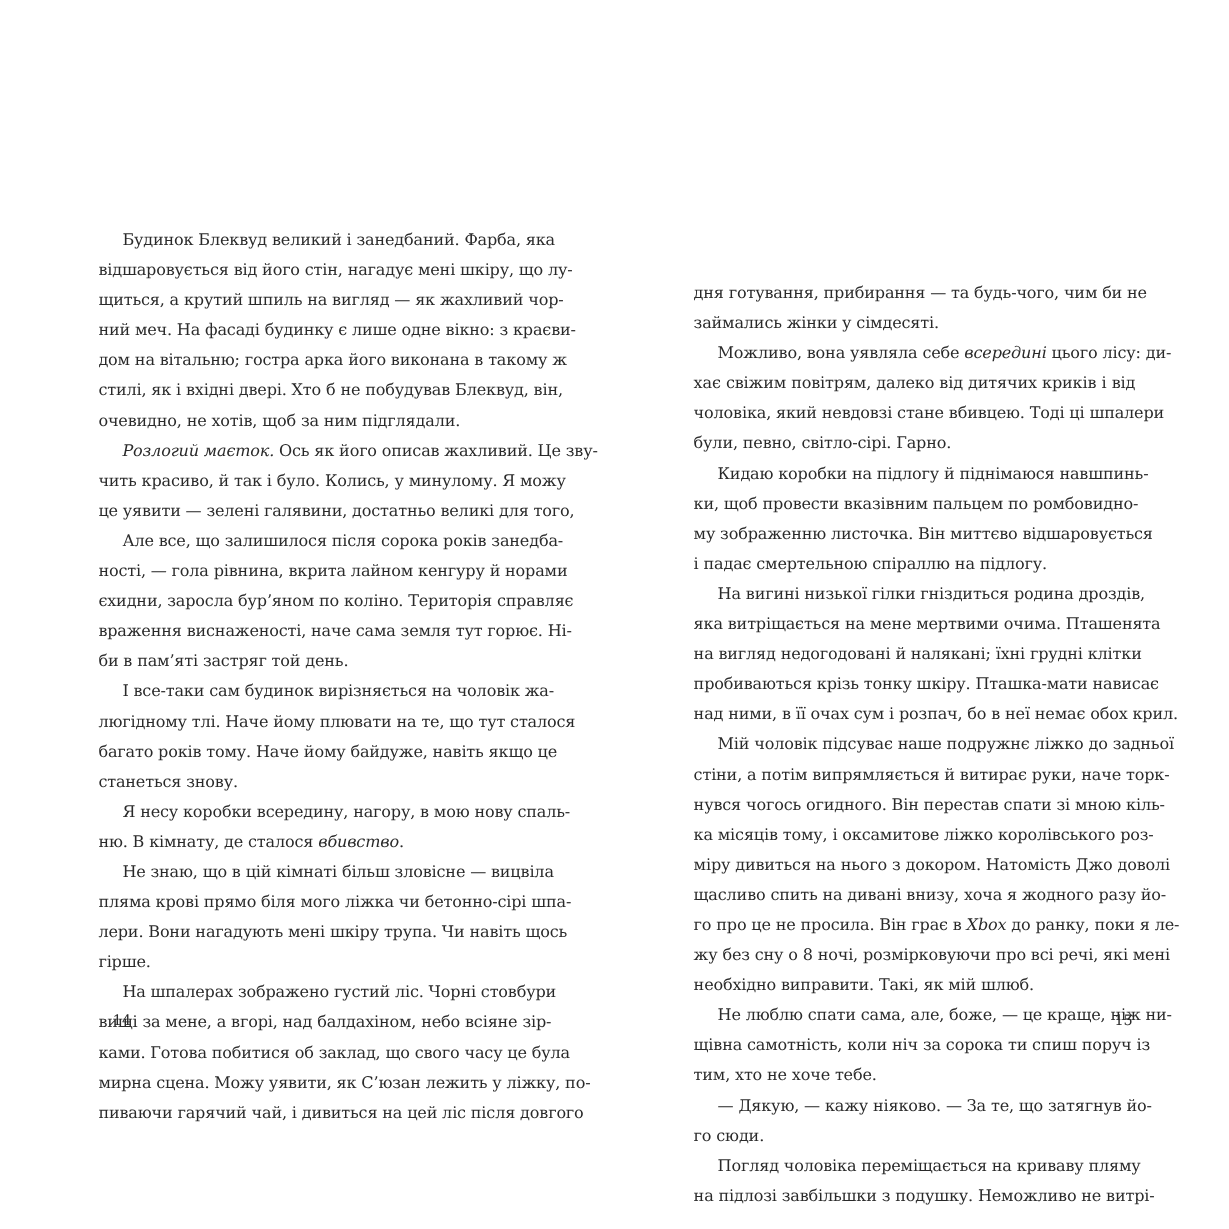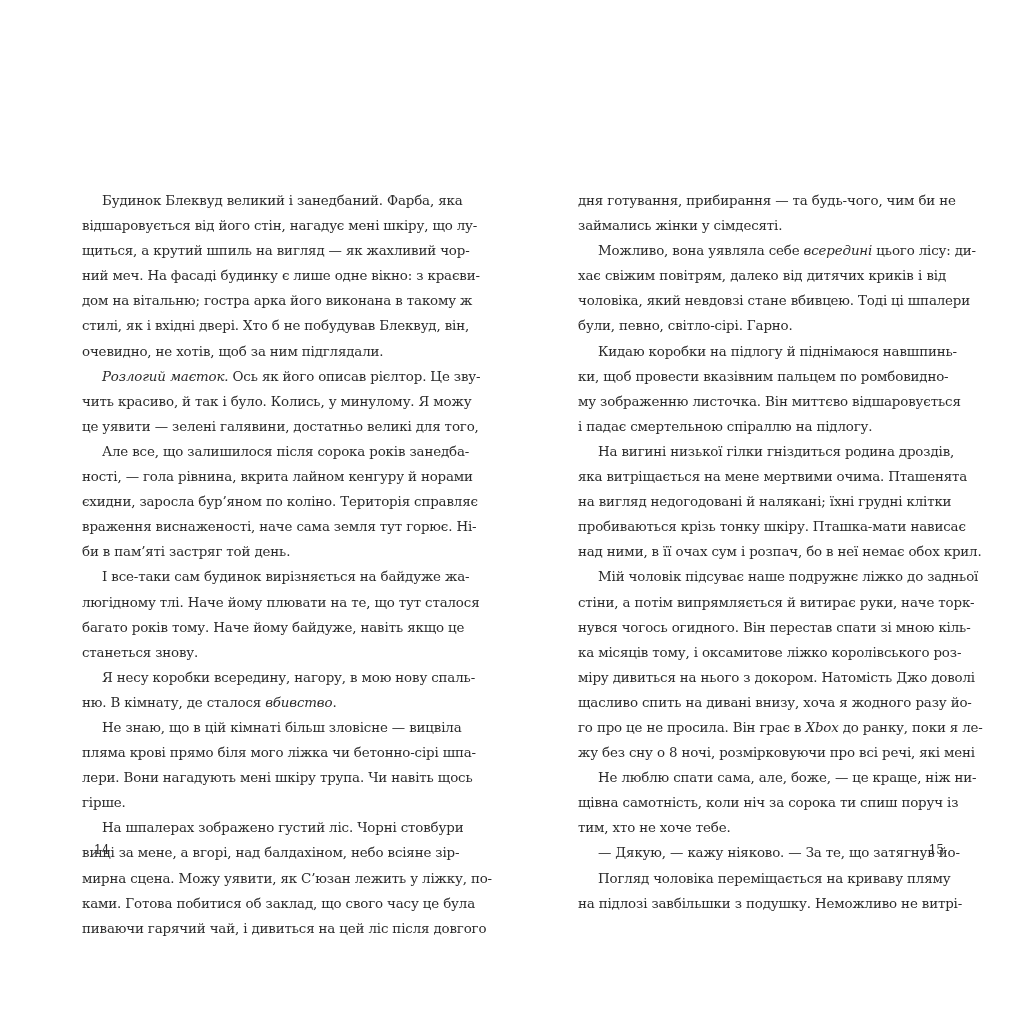--- a/index.html
+++ b/index.html
@@ -1,20 +1,20 @@
 <!DOCTYPE html>
 <html><head>
   <meta charset="utf-8">
   <style>
     html, body { margin: 0; padding: 0; background: #ffffff; }
     body { width: 1024px; height: 1024px; position: relative; overflow: hidden; }
     .spread { position: absolute; left: 0; top: 0; width: 1024px; height: 940px; }
     .page { position: absolute; top: 188px; width: 368px; }
     .page.left { left: 82px; }
-    .page.right { left: 578px; }
+    .page.right { left: 578px; margin-top: 44px; }
     .line {
       font-family: "DejaVu Serif", "Liberation Serif", serif;
       font-size: 13.4px;
       line-height: 25.1px;
       height: 25.1px;
       color: #2a2a2a;
       white-space: nowrap;
       text-align: justify;
       text-align-last: justify;
       letter-spacing: -0.15px;
@@ -35,42 +35,42 @@
 
 <div class="spread">
   <div class="page left" id="left-page">
       <div class="line indent">Будинок Блеквуд великий і занедбаний. Фарба, яка</div>
       <div class="line">відшаровується від його стін, нагадує мені шкіру, що лу-</div>
       <div class="line">щиться, а крутий шпиль на вигляд — як жахливий чор-</div>
       <div class="line">ний меч. На фасаді будинку є лише одне вікно: з краєви-</div>
       <div class="line">дом на вітальню; гостра арка його виконана в такому ж</div>
       <div class="line">стилі, як і вхідні двері. Хто б не побудував Блеквуд, він,</div>
       <div class="line last">очевидно, не хотів, щоб за ним підглядали.</div>
-      <div class="line indent"><i>Розлогий маєток.</i><span> Ось як його описав рієлтор. Це зву-</span></div>
+      <div class="line indent"><i>Розлогий маєток.</i><span> Ось як його описав жахливий. Це зву-</span></div>
       <div class="line">чить красиво, й так і було. Колись, у минулому. Я можу</div>
       <div class="line">це уявити — зелені галявини, достатньо великі для того,</div>
       <div class="line indent">Але все, що залишилося після сорока років занедба-</div>
       <div class="line">ності, — гола рівнина, вкрита лайном кенгуру й норами</div>
       <div class="line">єхидни, заросла бур’яном по коліно. Територія справляє</div>
       <div class="line">враження виснаженості, наче сама земля тут горює. Ні-</div>
       <div class="line last">би в пам’яті застряг той день.</div>
-      <div class="line indent">І все-таки сам будинок вирізняється на байдуже жа-</div>
+      <div class="line indent">І все-таки сам будинок вирізняється на чоловік жа-</div>
       <div class="line">люгідному тлі. Наче йому плювати на те, що тут сталося</div>
       <div class="line">багато років тому. Наче йому байдуже, навіть якщо це</div>
       <div class="line last">станеться знову.</div>
       <div class="line indent">Я несу коробки всередину, нагору, в мою нову спаль-</div>
       <div class="line last"><span>ню. В кімнату, де сталося </span><i>вбивство</i><span>.</span></div>
       <div class="line indent">Не знаю, що в цій кімнаті більш зловісне — вицвіла</div>
       <div class="line">пляма крові прямо біля мого ліжка чи бетонно-сірі шпа-</div>
       <div class="line">лери. Вони нагадують мені шкіру трупа. Чи навіть щось</div>
       <div class="line last">гірше.</div>
       <div class="line indent">На шпалерах зображено густий ліс. Чорні стовбури</div>
       <div class="line">вищі за мене, а вгорі, над балдахіном, небо всіяне зір-</div>
+      <div class="line">ками. Готова побитися об заклад, що свого часу це була</div>
       <div class="line">мирна сцена. Можу уявити, як С’юзан лежить у ліжку, по-</div>
-      <div class="line">ками. Готова побитися об заклад, що свого часу це була</div>
       <div class="line">пиваючи гарячий чай, і дивиться на цей ліс після довгого</div>
     </div>
   <div class="page right" id="right-page">
       <div class="line">дня готування, прибирання — та будь-чого, чим би не</div>
       <div class="line last">займались жінки у сімдесяті.</div>
       <div class="line indent"><span>Можливо, вона уявляла себе </span><i>всередині</i><span> цього лісу: ди-</span></div>
       <div class="line">хає свіжим повітрям, далеко від дитячих криків і від</div>
       <div class="line">чоловіка, який невдовзі стане вбивцею. Тоді ці шпалери</div>
       <div class="line last">були, певно, світло-сірі. Гарно.</div>
       <div class="line indent">Кидаю коробки на підлогу й піднімаюся навшпинь-</div>
@@ -83,22 +83,24 @@
       <div class="line">пробиваються крізь тонку шкіру. Пташка-мати нависає</div>
       <div class="line last">над ними, в її очах сум і розпач, бо в неї немає обох крил.</div>
       <div class="line indent">Мій чоловік підсуває наше подружнє ліжко до задньої</div>
       <div class="line">стіни, а потім випрямляється й витирає руки, наче торк-</div>
       <div class="line">нувся чогось огидного. Він перестав спати зі мною кіль-</div>
       <div class="line">ка місяців тому, і оксамитове ліжко королівського роз-</div>
       <div class="line">міру дивиться на нього з докором. Натомість Джо доволі</div>
       <div class="line">щасливо спить на дивані внизу, хоча я жодного разу йо-</div>
       <div class="line"><span>го про це не просила. Він грає в </span><i>Xbox</i><span> до ранку, поки я ле-</span></div>
       <div class="line">жу без сну о 8 ночі, розмірковуючи про всі речі, які мені</div>
+      <div class="line last">необхідно виправити. Такі, як мій шлюб.</div>
       <div class="line indent">Не люблю спати сама, але, боже, — це краще, ніж ни-</div>
       <div class="line">щівна самотність, коли ніч за сорока ти спиш поруч із</div>
       <div class="line last">тим, хто не хоче тебе.</div>
       <div class="line indent">— Дякую, — кажу ніяково. — За те, що затягнув йо-</div>
+      <div class="line last">го сюди.</div>
       <div class="line indent">Погляд чоловіка переміщається на криваву пляму</div>
       <div class="line">на підлозі завбільшки з подушку. Неможливо не витрі-</div>
     </div>
   <div class="folio left">14</div>
   <div class="folio right">15</div>
 </div>
 
 </body></html>

